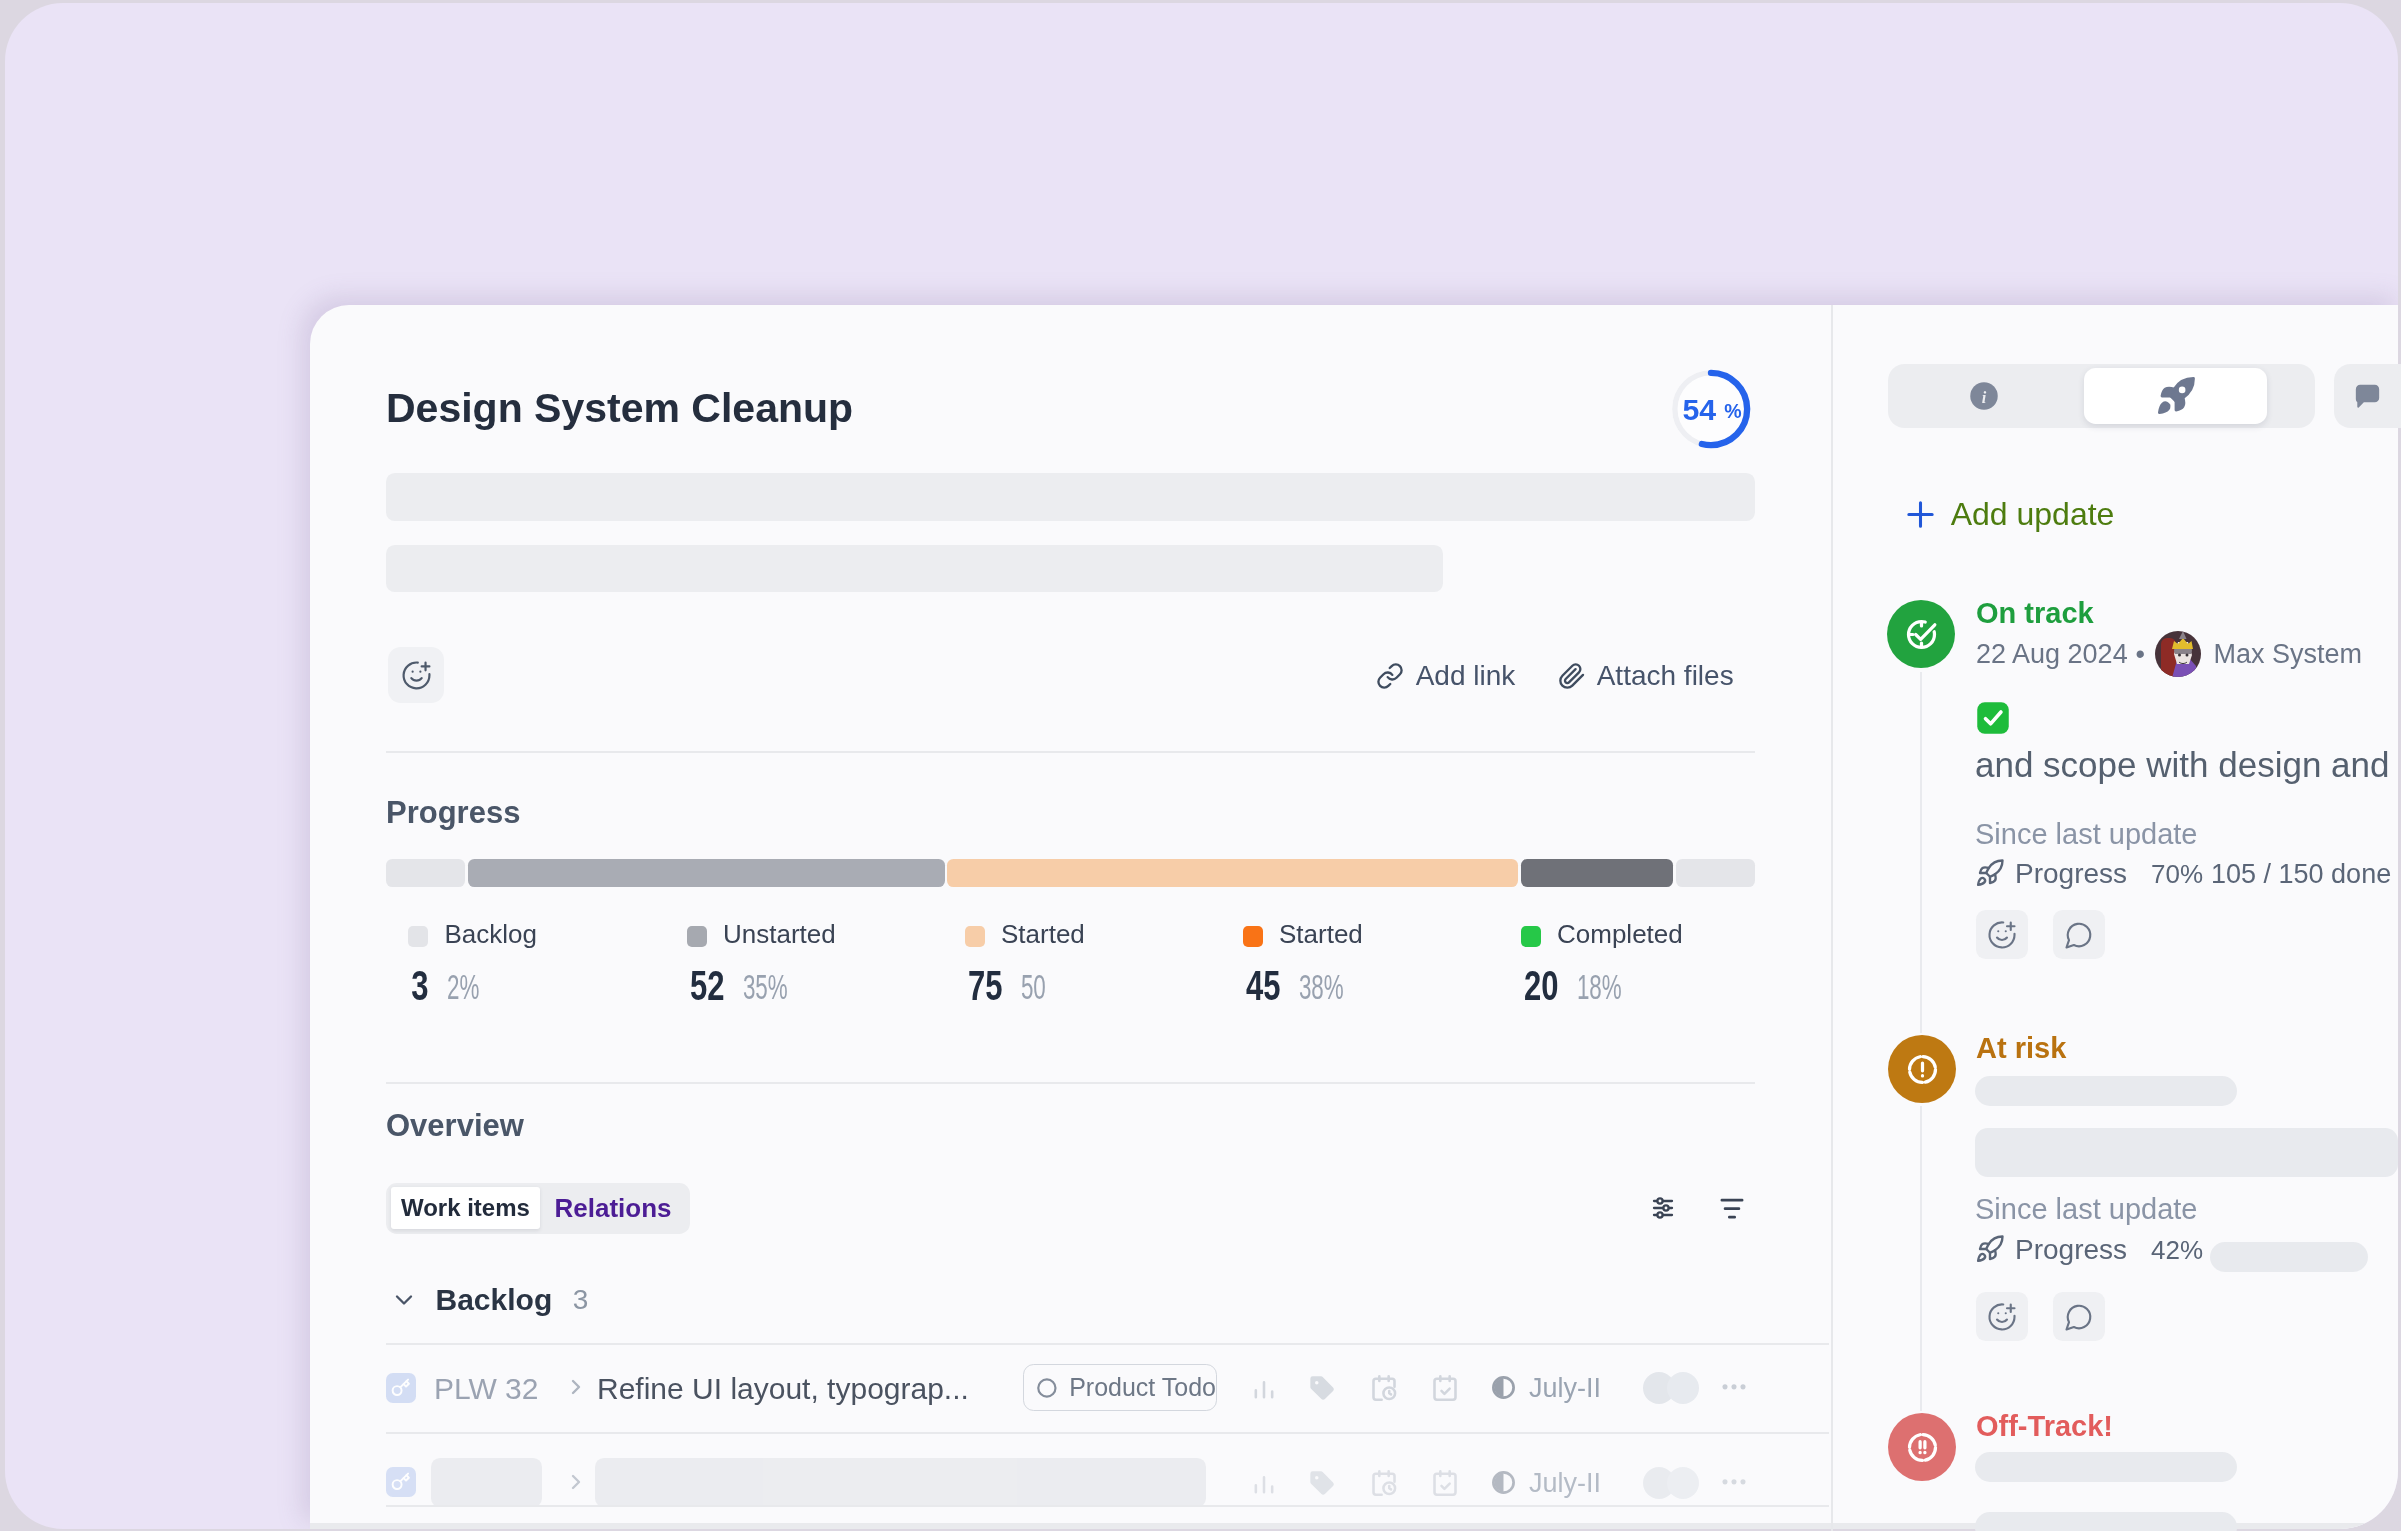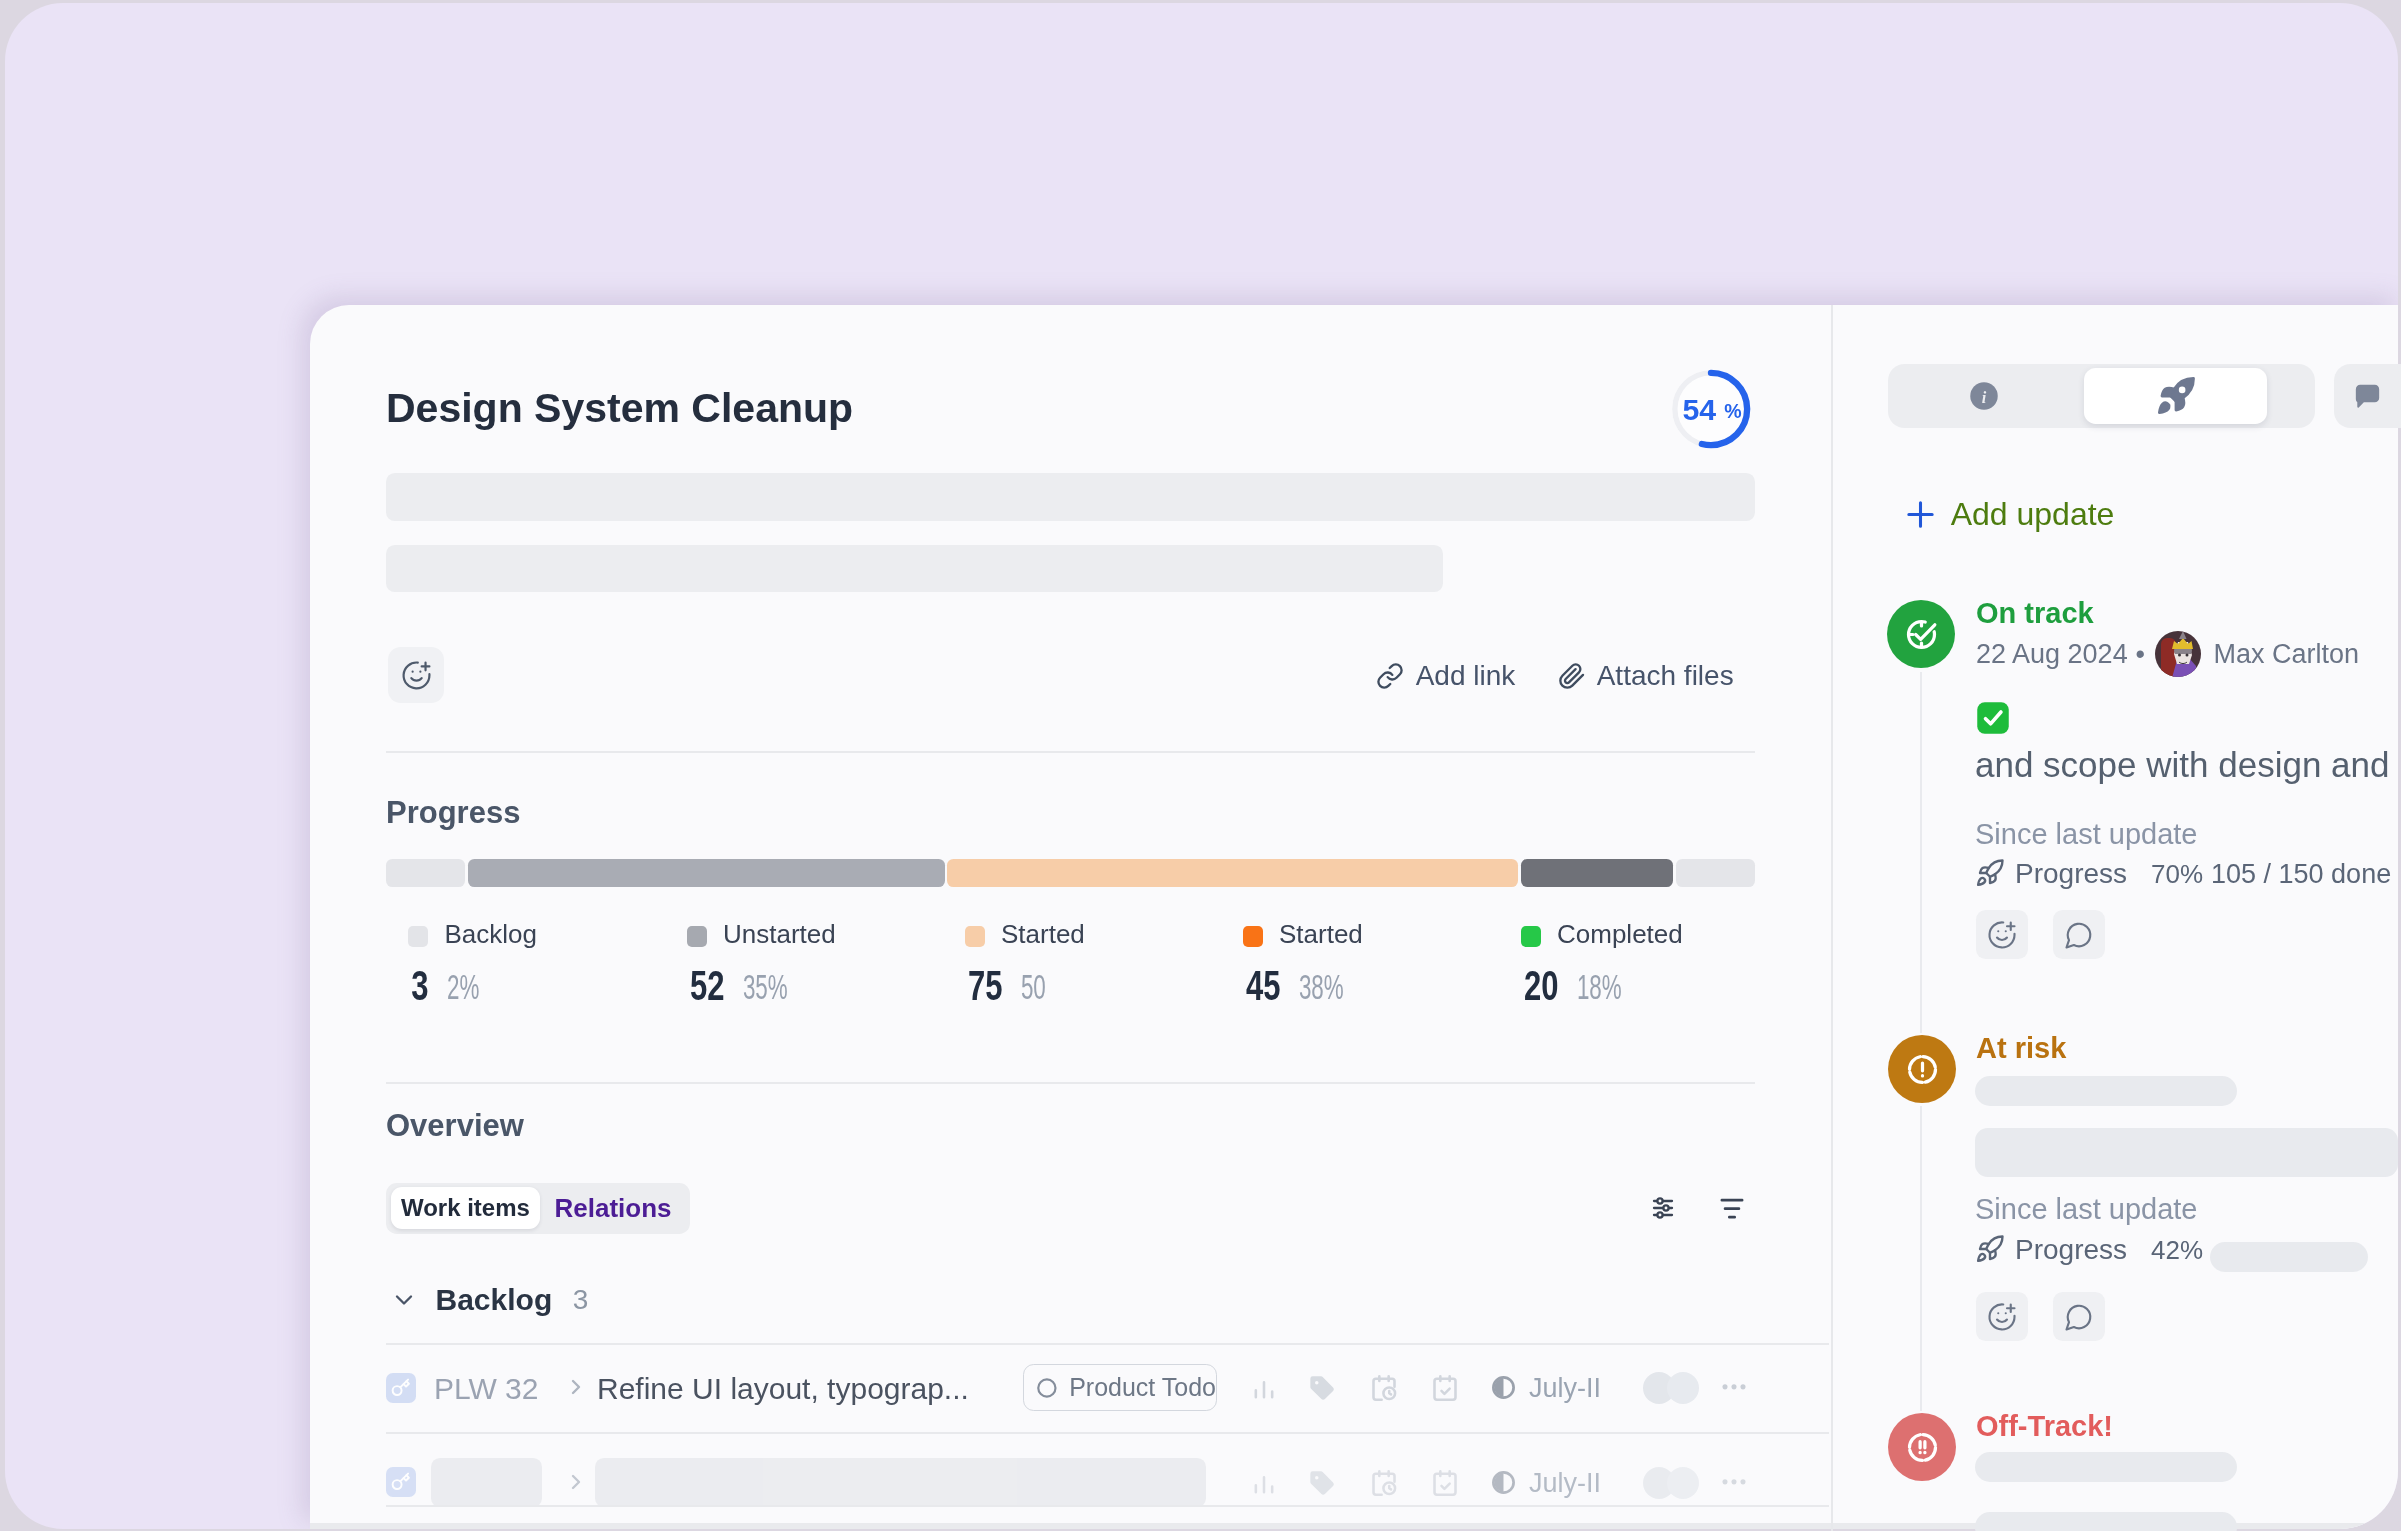--- a/index.html
+++ b/index.html
@@ -113,21 +113,21 @@
         <span class="ll">Completed</span>
         <div class="lv"><b>20</b><i>18%</i></div>
       </div>
   </div>
 
   <div class="abs divh" style="left:386px; top:1082px; width:1369px;"></div>
 
   <div class="abs" style="left:386px; top:1108px; font-size:31px; font-weight:700; color:#4A5668;">Overview</div>
 
   <div class="abs" style="left:386px; top:1183px; width:304px; height:51px; background:#ECEDF0; border-radius:10.7px;">
-    <div class="abs" style="left:4.9px; top:4.4px; width:149px; height:42px; background:#FFFFFF; border-radius:11px; box-shadow:0 1.5px 3.9px rgba(40,50,70,0.10); display:flex; align-items:center; justify-content:center;">
+    <div class="abs" style="left:4.9px; top:4.4px; width:149px; height:42px; background:#FFFFFF; border-radius:3px; box-shadow:0 1.5px 3.9px rgba(40,50,70,0.10); display:flex; align-items:center; justify-content:center;">
       <span style="font-size:24px; font-weight:700; color:#222B3B;">Work items</span>
     </div>
     <div class="abs" style="left:154px; top:0; width:146px; height:51px; display:flex; align-items:center; justify-content:center;">
       <span style="font-size:26px; font-weight:700; color:#4c1d95;">Relations</span>
     </div>
   </div>
 
   <div class="abs" style="left:1651px; top:1196px;">
     <svg width="24" height="24" viewBox="0 0 24 24" fill="none" stroke="#3A4354" stroke-width="2.3" stroke-linecap="round">
       <path d="M3 5h18M3 12h18M3 19h18"></path>
@@ -305,21 +305,21 @@
         <path d="M18 48 23 30c2-5 9-6 12-2l7 8v12z" fill="#7A4FB5"></path>
         <path d="M24 12 20 24l3 10h12l3-9-4-13z" fill="#ECE4E1"></path>
         <path d="M20 21c0-5 4-8 9-8 5.5 0 9 3 9 8l-1 3H21z" fill="#8A8289"></path>
         <path d="M18 19h21l-1.5-8-3.5 3-5-6-5 6-4-3z" fill="#E2BC2D"></path>
         <path d="M25 9l4-8 3.5 8z" fill="#8A8289"></path>
         <circle cx="25.5" cy="25" r="1.5" fill="#3A3438"></circle>
           <circle cx="33" cy="25" r="1.5" fill="#3A3438"></circle>
         <path d="M25 32c2 2 6 2 8 0" stroke="#3A3438" stroke-width="1" fill="none"></path>
       </g>
     </svg>
-    <span style="font-size:27px; color:#6A7486; margin-left:11.7px;">Max Carlton</span>
+    <span style="font-size:27px; color:#6A7486; margin-left:11.7px;">Max System</span>
   </div>
   <div class="abs" style="left:1975px; top:700px; width:439px; white-space:nowrap;">
     <div style="display:flex; align-items:center;">
       <svg width="36" height="36" viewBox="0 0 24 24">
           <rect x="1.5" y="1.5" width="21" height="21" rx="5" fill="#1EBC3B"></rect>
           <path d="m7 12.5 3.4 3.4L17.3 8" stroke="#fff" stroke-width="2.4" fill="none" stroke-linecap="round" stroke-linejoin="round"></path>
         </svg>
     </div>
     <div style="margin-top:8.8px; font-size:35px; color:#55606F;">and scope with design and</div>
   </div>

